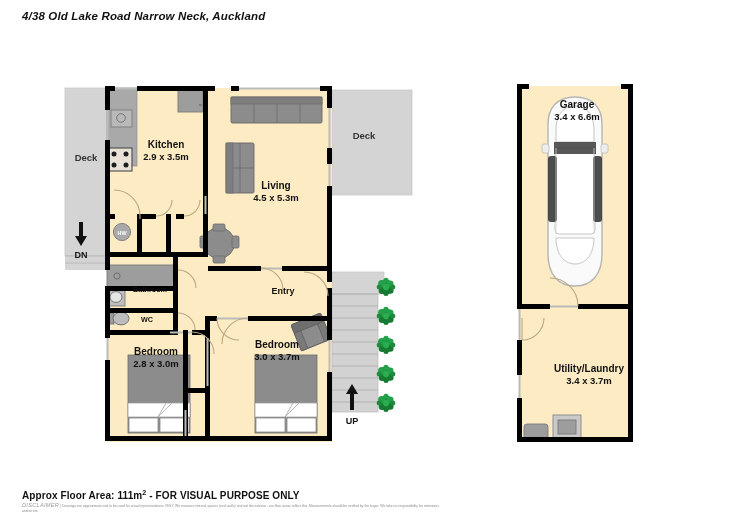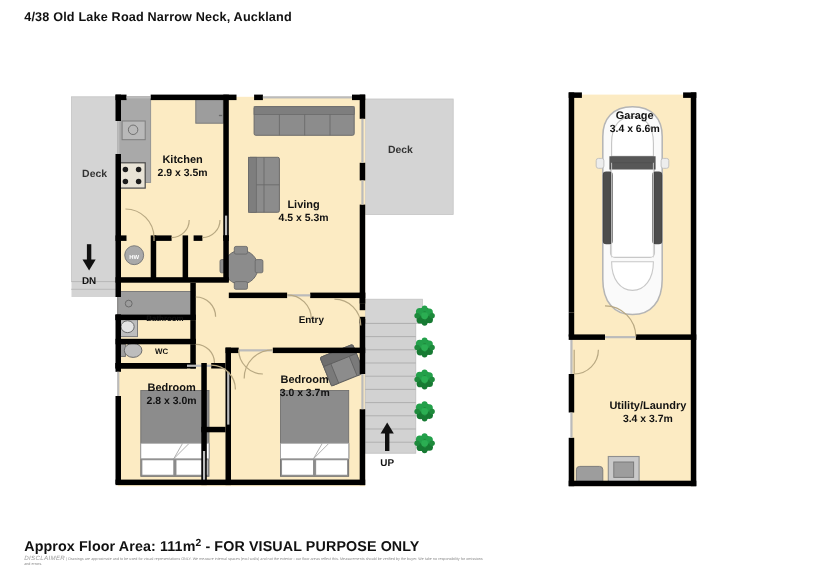--- a/index.html
+++ b/index.html
@@ -17,38 +17,39 @@
   }
 
   #page-title {
     position: absolute;
     left: 22px;
     top: 10px;
     font-size: 11.5px;
     font-weight: bold;
     letter-spacing: 0.15px;
     color: #111111;
+    font-style: italic;
   }
 
   #plan-stage {
     position: absolute;
     left: 0;
     top: 0;
     width: 750px;
     height: 530px;
   }
 
   .footer-area {
     position: absolute;
     left: 22px;
     top: 488px;
     width: 700px;
   }
   .footer-title {
-    font-size: 13px;
+    font-size: 10px;
     font-weight: bold;
     color: #111111;
     letter-spacing: 0.1px;
   }
   .footer-disc {
     margin-top: 2px;
     font-size: 3.4px;
     line-height: 4.6px;
     color: #8a8a8a;
     max-width: 420px;

